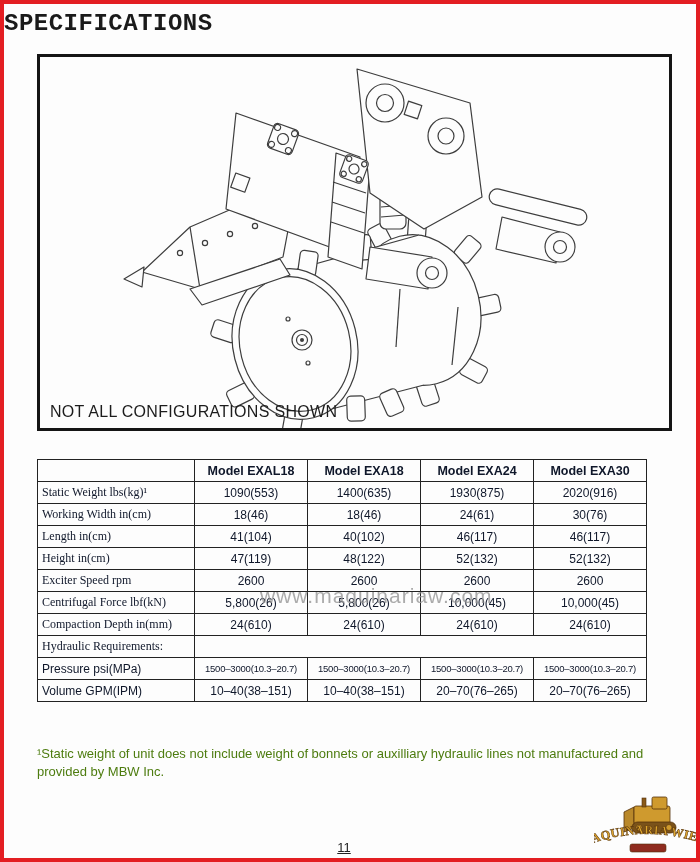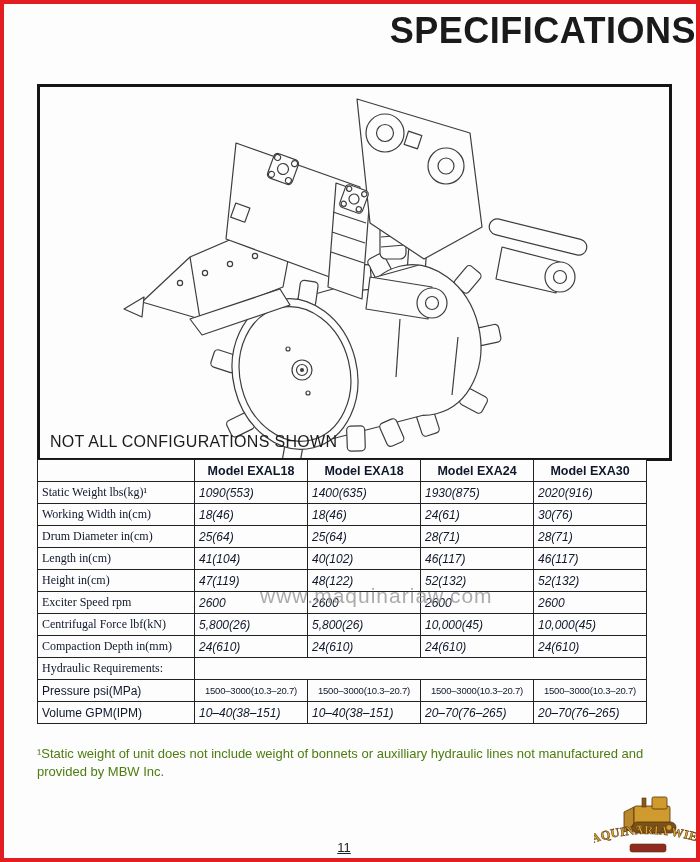--- a/index.html
+++ b/index.html
@@ -2,44 +2,44 @@
 <html><head>
 <meta charset="utf-8">
 <style>
   html,body{margin:0;padding:0;background:#888;}
   .page{
     position:relative;width:700px;height:862px;box-sizing:border-box;
     background:#fdfdfd;border:4px solid #e31e22;overflow:hidden;
     font-family:"Liberation Sans", sans-serif;color:#1a1a1a;
   }
   .title{
-    position:absolute;top:6px;left:0;width:100%;text-align:right;
-    font-size:36px;font-weight:bold;letter-spacing:.5px;margin:0;
+    position:absolute;top:6px;left:0;width:100%;text-align:left;
+    font-size:24px;font-weight:bold;letter-spacing:.5px;margin:0;font-family:Liberation Mono, monospace;
   }
   .figure-box{
-    position:absolute;left:33px;top:80px;width:629px;height:371px;
+    position:absolute;left:33px;top:50px;width:629px;height:371px;
     border:3px solid #151515;background:#fdfdfd;
   }
   .figure-box svg.drawing{position:absolute;left:0;top:0;}
   .figure-caption{
     position:absolute;left:10px;bottom:7px;font-size:16px;letter-spacing:.3px;color:#1c1c1c;
   }
   .spec-table{
     position:absolute;left:33px;top:455px;border-collapse:collapse;
     font-size:12px;color:#0f172a;background:#fdfdfd;
   }
   .spec-table th,.spec-table td{
     border:1px solid #222;height:21px;padding:0 4px;white-space:nowrap;
   }
   .spec-table th{font-size:12.5px;font-weight:bold;text-align:center;}
   .col-label{width:148px;}
   .col-val{width:104px;}
   .cell-label{text-align:left;padding-left:6px;font-family:Liberation Serif, serif;}
   .cell-label-right{padding-right:8px;}
-  .cell-val{text-align:left;font-style:italic;}
+  .cell-val{text-align:center;}
   .cell-val-small{text-align:center;font-size:9.5px;letter-spacing:-.2px;}
   .watermark{
     position:absolute;left:256px;top:580px;font-size:21px;letter-spacing:1px;
     color:rgba(150,150,150,.8);pointer-events:none;
   }
   .footnote{
     position:absolute;left:33px;top:728px;width:644px;
     font-size:13px;line-height:1.35;color:#4d7c0f;
   }
   .page-number{
@@ -183,27 +183,20 @@
       <td class="cell-val">1400(635)</td>
       <td class="cell-val">1930(875)</td>
       <td class="cell-val">2020(916)</td>
     </tr>
     <tr>
       <td class="cell-label">Working Width in(cm)</td>
       <td class="cell-val">18(46)</td>
       <td class="cell-val">18(46)</td>
       <td class="cell-val">24(61)</td>
       <td class="cell-val">30(76)</td>
-    </tr>
-    <tr>
-      <td class="cell-label">Drum Diameter in(cm)</td>
-      <td class="cell-val">25(64)</td>
-      <td class="cell-val">25(64)</td>
-      <td class="cell-val">28(71)</td>
-      <td class="cell-val">28(71)</td>
     </tr>
     <tr>
       <td class="cell-label">Length in(cm)</td>
       <td class="cell-val">41(104)</td>
       <td class="cell-val">40(102)</td>
       <td class="cell-val">46(117)</td>
       <td class="cell-val">46(117)</td>
     </tr>
     <tr>
       <td class="cell-label">Height in(cm)</td>

